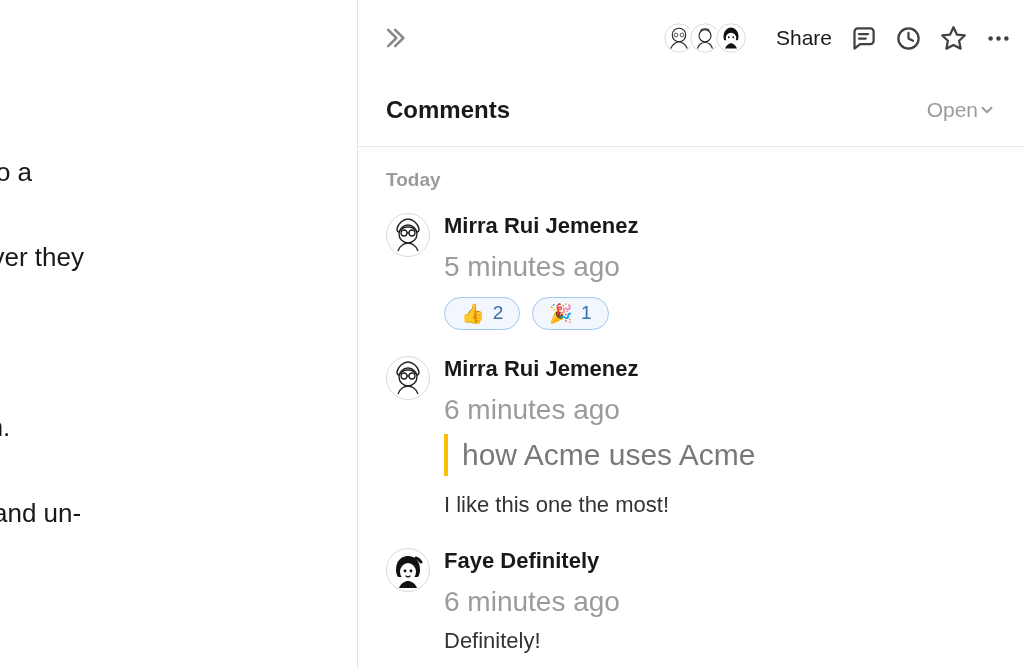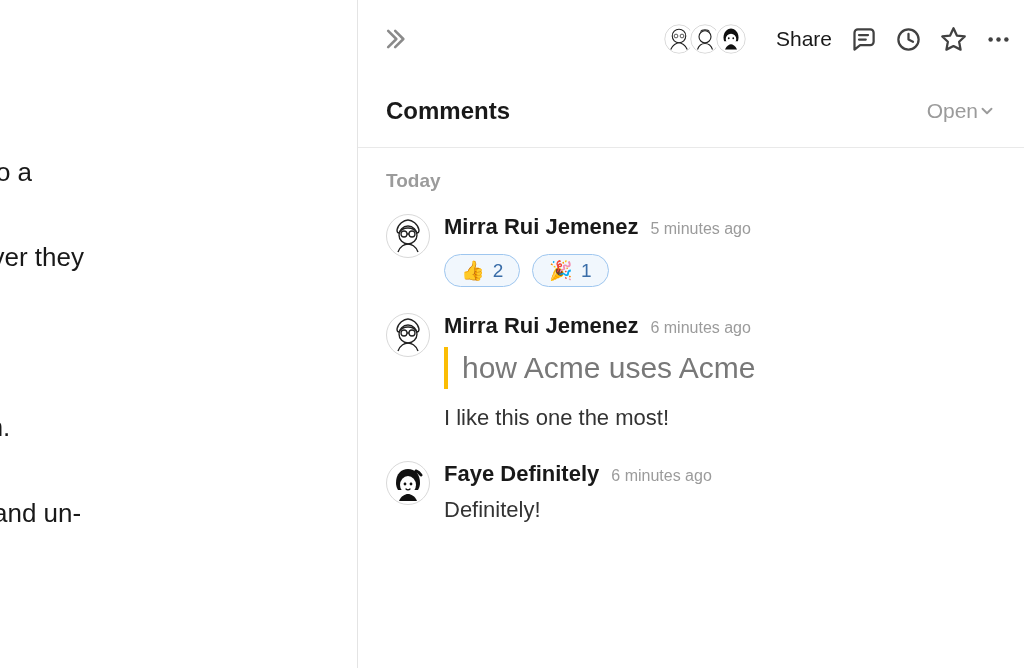--- a/index.html
+++ b/index.html
@@ -122,28 +122,29 @@
       align-items: center;
       justify-content: center;
       overflow: hidden;
     }
     .cbody { flex: 1; }
     .cheader {
       display: flex;
       align-items: baseline;
       gap: 12px;
       margin-bottom: 6px;
+      flex-direction: column;
     }
     .cname {
       font-size: 22px;
       font-weight: 700;
       color: #191919;
     }
     .ctime {
-      font-size: 16px;
+      font-size: 28px;
       color: #9b9b9b;
     }
     .ctext {
       font-size: 22px;
       line-height: 1.55;
       color: #333;
     }
     .mention { color: #9b9b9b; }
     .quote {
       border-left: 4px solid #fbbd04;

